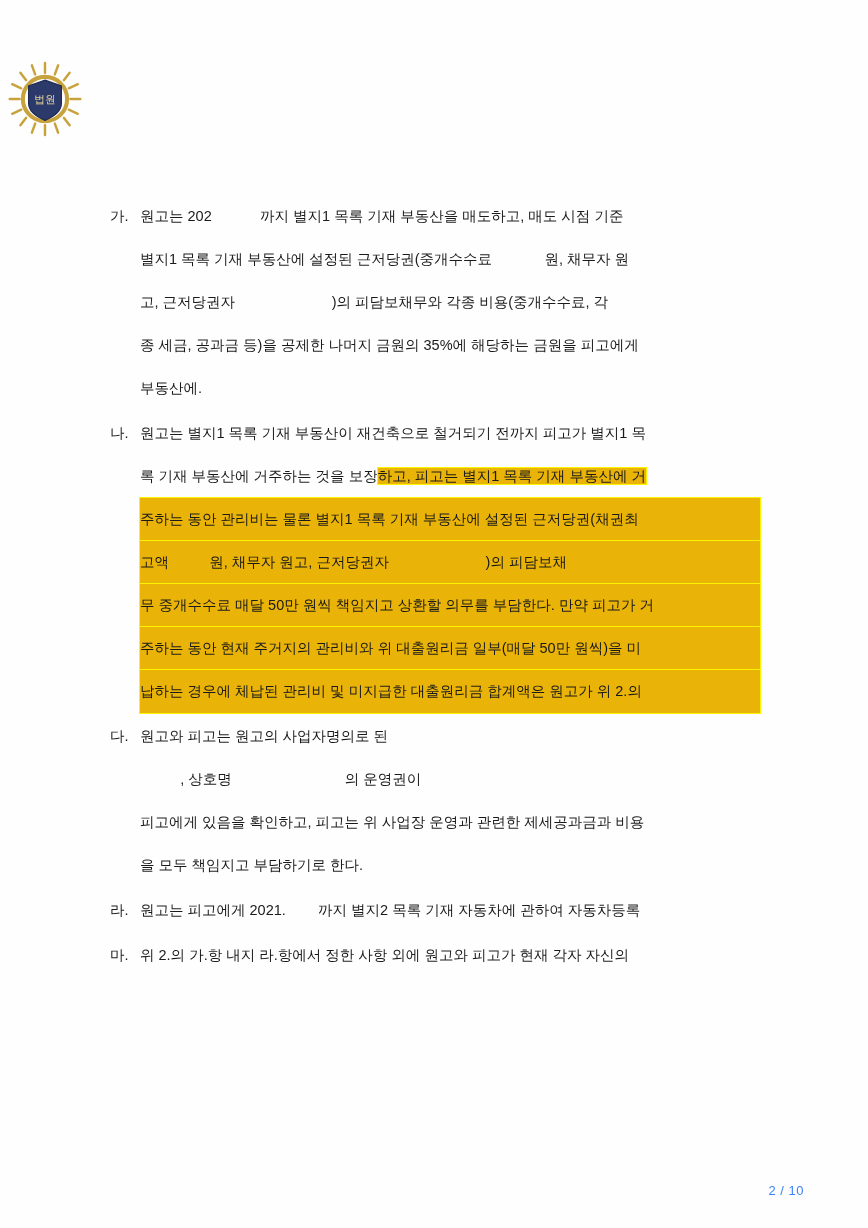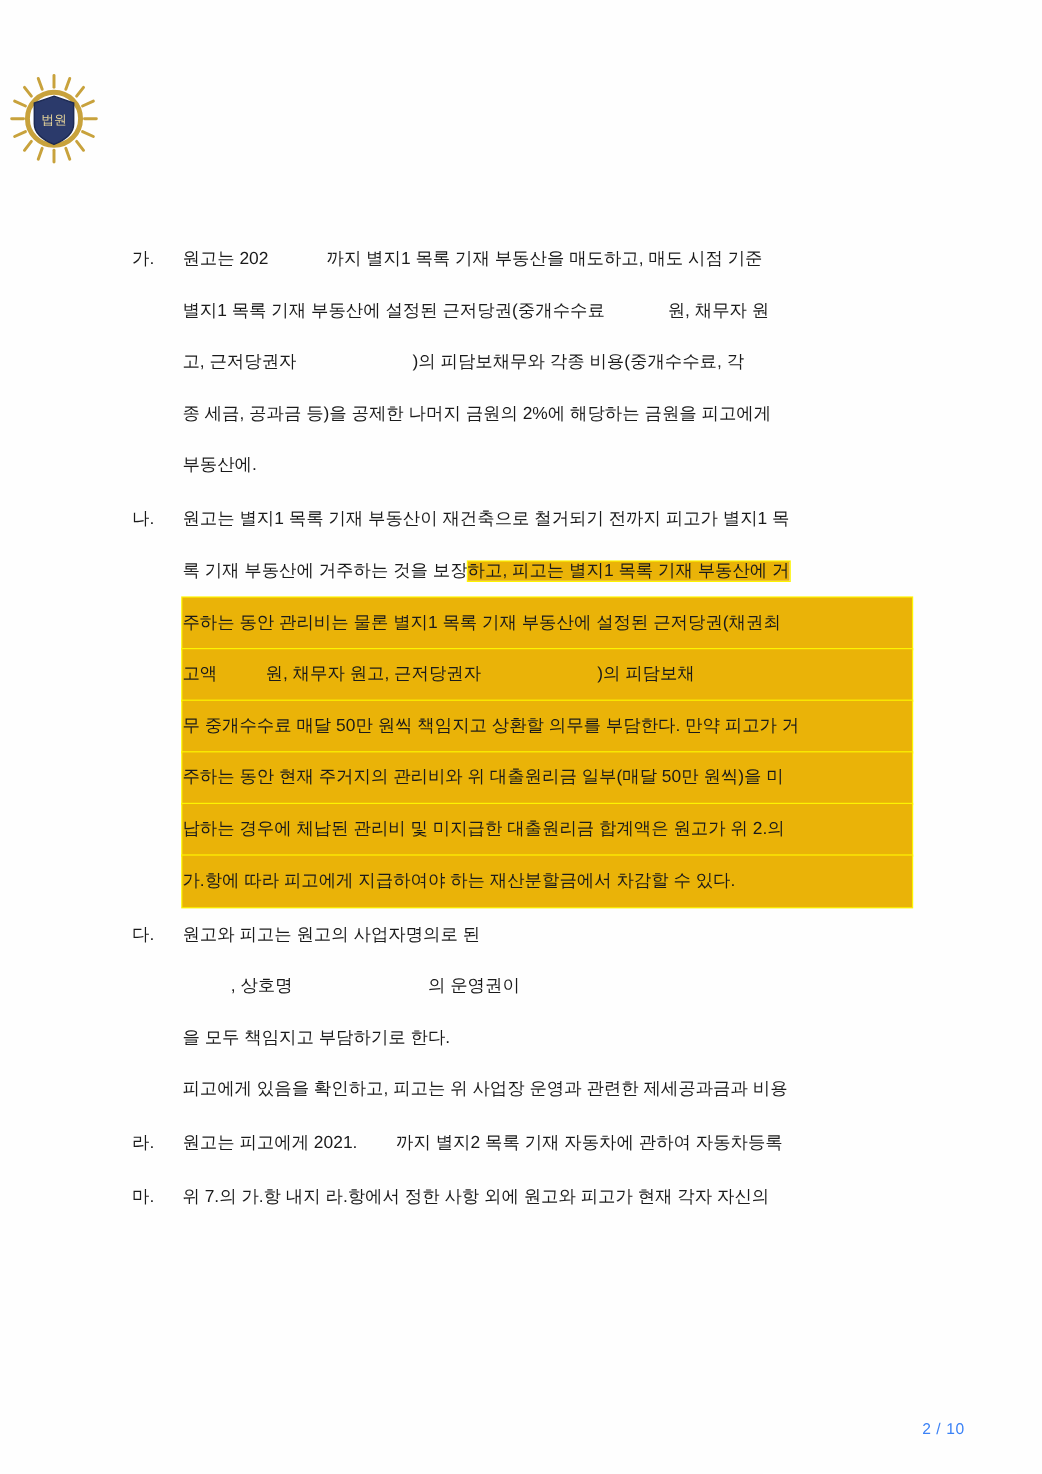--- a/index.html
+++ b/index.html
@@ -60,21 +60,20 @@
     line-height: 43px;
     color: #1a1a1a;
     text-align: justify;
     text-justify: inter-character;
     word-break: keep-all;
   }
   .line {
     display: block;
     white-space: pre-wrap;
     line-height: 43px;
-    margin-left: 12px;
   }
   .hl {
     background: #eab308;
     box-shadow: 0 0 0 1px #fdf400;
   }
 
   
   .page-num {
     position: absolute;
     right: 64px;
@@ -123,59 +122,58 @@
   </div>
 
   <div class="doc-body">
 
     <div class="clause">
       <div class="clause-marker">가.</div>
       <div class="clause-text">
         <span class="line">원고는 202            까지 별지1 목록 기재 부동산을 매도하고, 매도 시점 기준</span>
         <span class="line">별지1 목록 기재 부동산에 설정된 근저당권(중개수수료             원, 채무자 원</span>
         <span class="line">고, 근저당권자                        )의 피담보채무와 각종 비용(중개수수료, 각</span>
-        <span class="line">종 세금, 공과금 등)을 공제한 나머지 금원의 2%에 해당하는 금원을 피고에게</span>
+        <span class="line">종 세금, 공과금 등)을 공제한 나머지 금원의 35%에 해당하는 금원을 피고에게</span>
         <span class="line">부동산에.</span>
       </div>
     </div>
 
     <div class="clause">
       <div class="clause-marker">나.</div>
       <div class="clause-text">
         <span class="line">원고는 별지1 목록 기재 부동산이 재건축으로 철거되기 전까지 피고가 별지1 목</span>
         <span class="line"><span id="na-l1-a">록 기재 부동산에 거주하는 것을 보장</span><span class="hl" id="na-l1-b">하고, 피고는 별지1 목록 기재 부동산에 거</span></span>
         <span class="line hl">주하는 동안 관리비는 물론 별지1 목록 기재 부동산에 설정된 근저당권(채권최</span>
         <span class="line hl">고액          원, 채무자 원고, 근저당권자                        )의 피담보채</span>
         <span class="line hl">무 중개수수료 매달 50만 원씩 책임지고 상환할 의무를 부담한다. 만약 피고가 거</span>
         <span class="line hl">주하는 동안 현재 주거지의 관리비와 위 대출원리금 일부(매달 50만 원씩)을 미</span>
         <span class="line hl">납하는 경우에 체납된 관리비 및 미지급한 대출원리금 합계액은 원고가 위 2.의</span>
-        <span class="line hl">가.항에 따라 피고에게 지급하여야 하는 재산분할금에서 차감할 수 있다.</span>
       </div>
     </div>
 
     <div class="clause">
       <div class="clause-marker">다.</div>
       <div class="clause-text">
         <span class="line">원고와 피고는 원고의 사업자명의로 된</span>
         <span class="line">          , 상호명                            의 운영권이</span>
+        <span class="line">피고에게 있음을 확인하고, 피고는 위 사업장 운영과 관련한 제세공과금과 비용</span>
         <span class="line">을 모두 책임지고 부담하기로 한다.</span>
-        <span class="line">피고에게 있음을 확인하고, 피고는 위 사업장 운영과 관련한 제세공과금과 비용</span>
       </div>
     </div>
 
     <div class="clause">
       <div class="clause-marker">라.</div>
       <div class="clause-text">
         <span class="line">원고는 피고에게 2021.        까지 별지2 목록 기재 자동차에 관하여 자동차등록</span>
       </div>
     </div>
 
     <div class="clause">
       <div class="clause-marker">마.</div>
       <div class="clause-text">
-        <span class="line">위 7.의 가.항 내지 라.항에서 정한 사항 외에 원고와 피고가 현재 각자 자신의</span>
+        <span class="line">위 2.의 가.항 내지 라.항에서 정한 사항 외에 원고와 피고가 현재 각자 자신의</span>
       </div>
     </div>
 
   </div>
 
   <div class="page-num">2 / 10</div>
 </div>
 
 </body></html>

